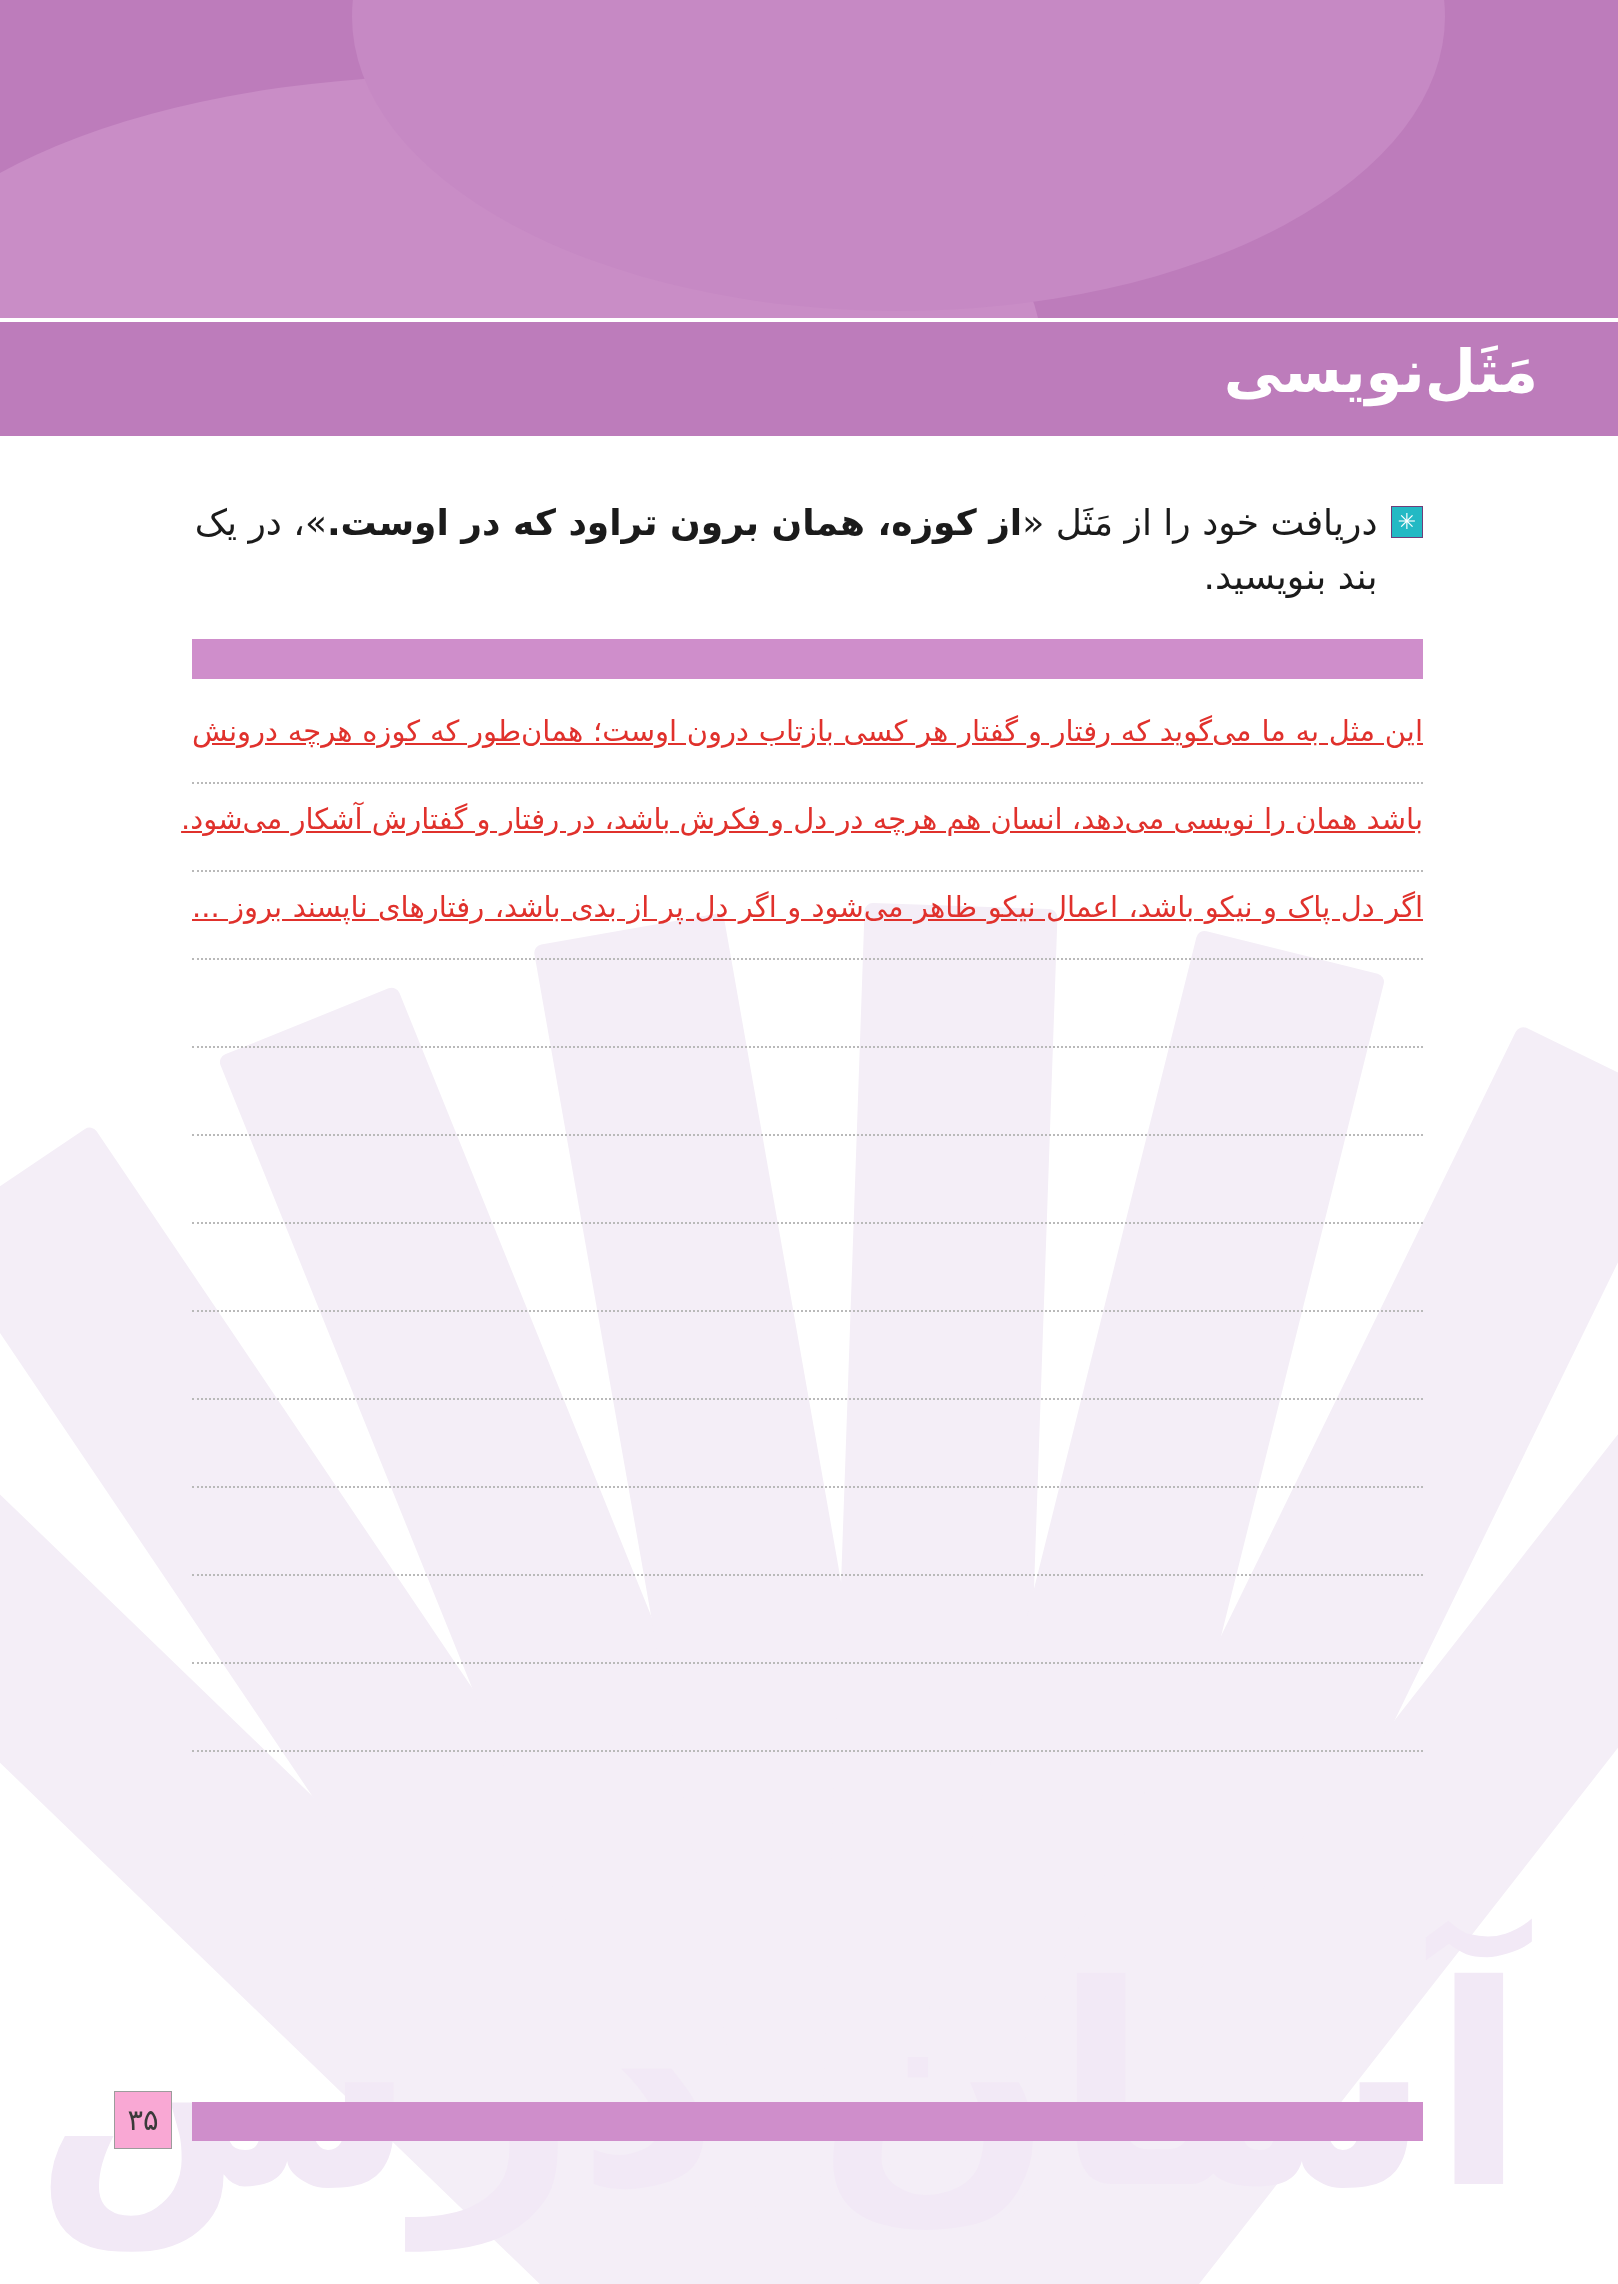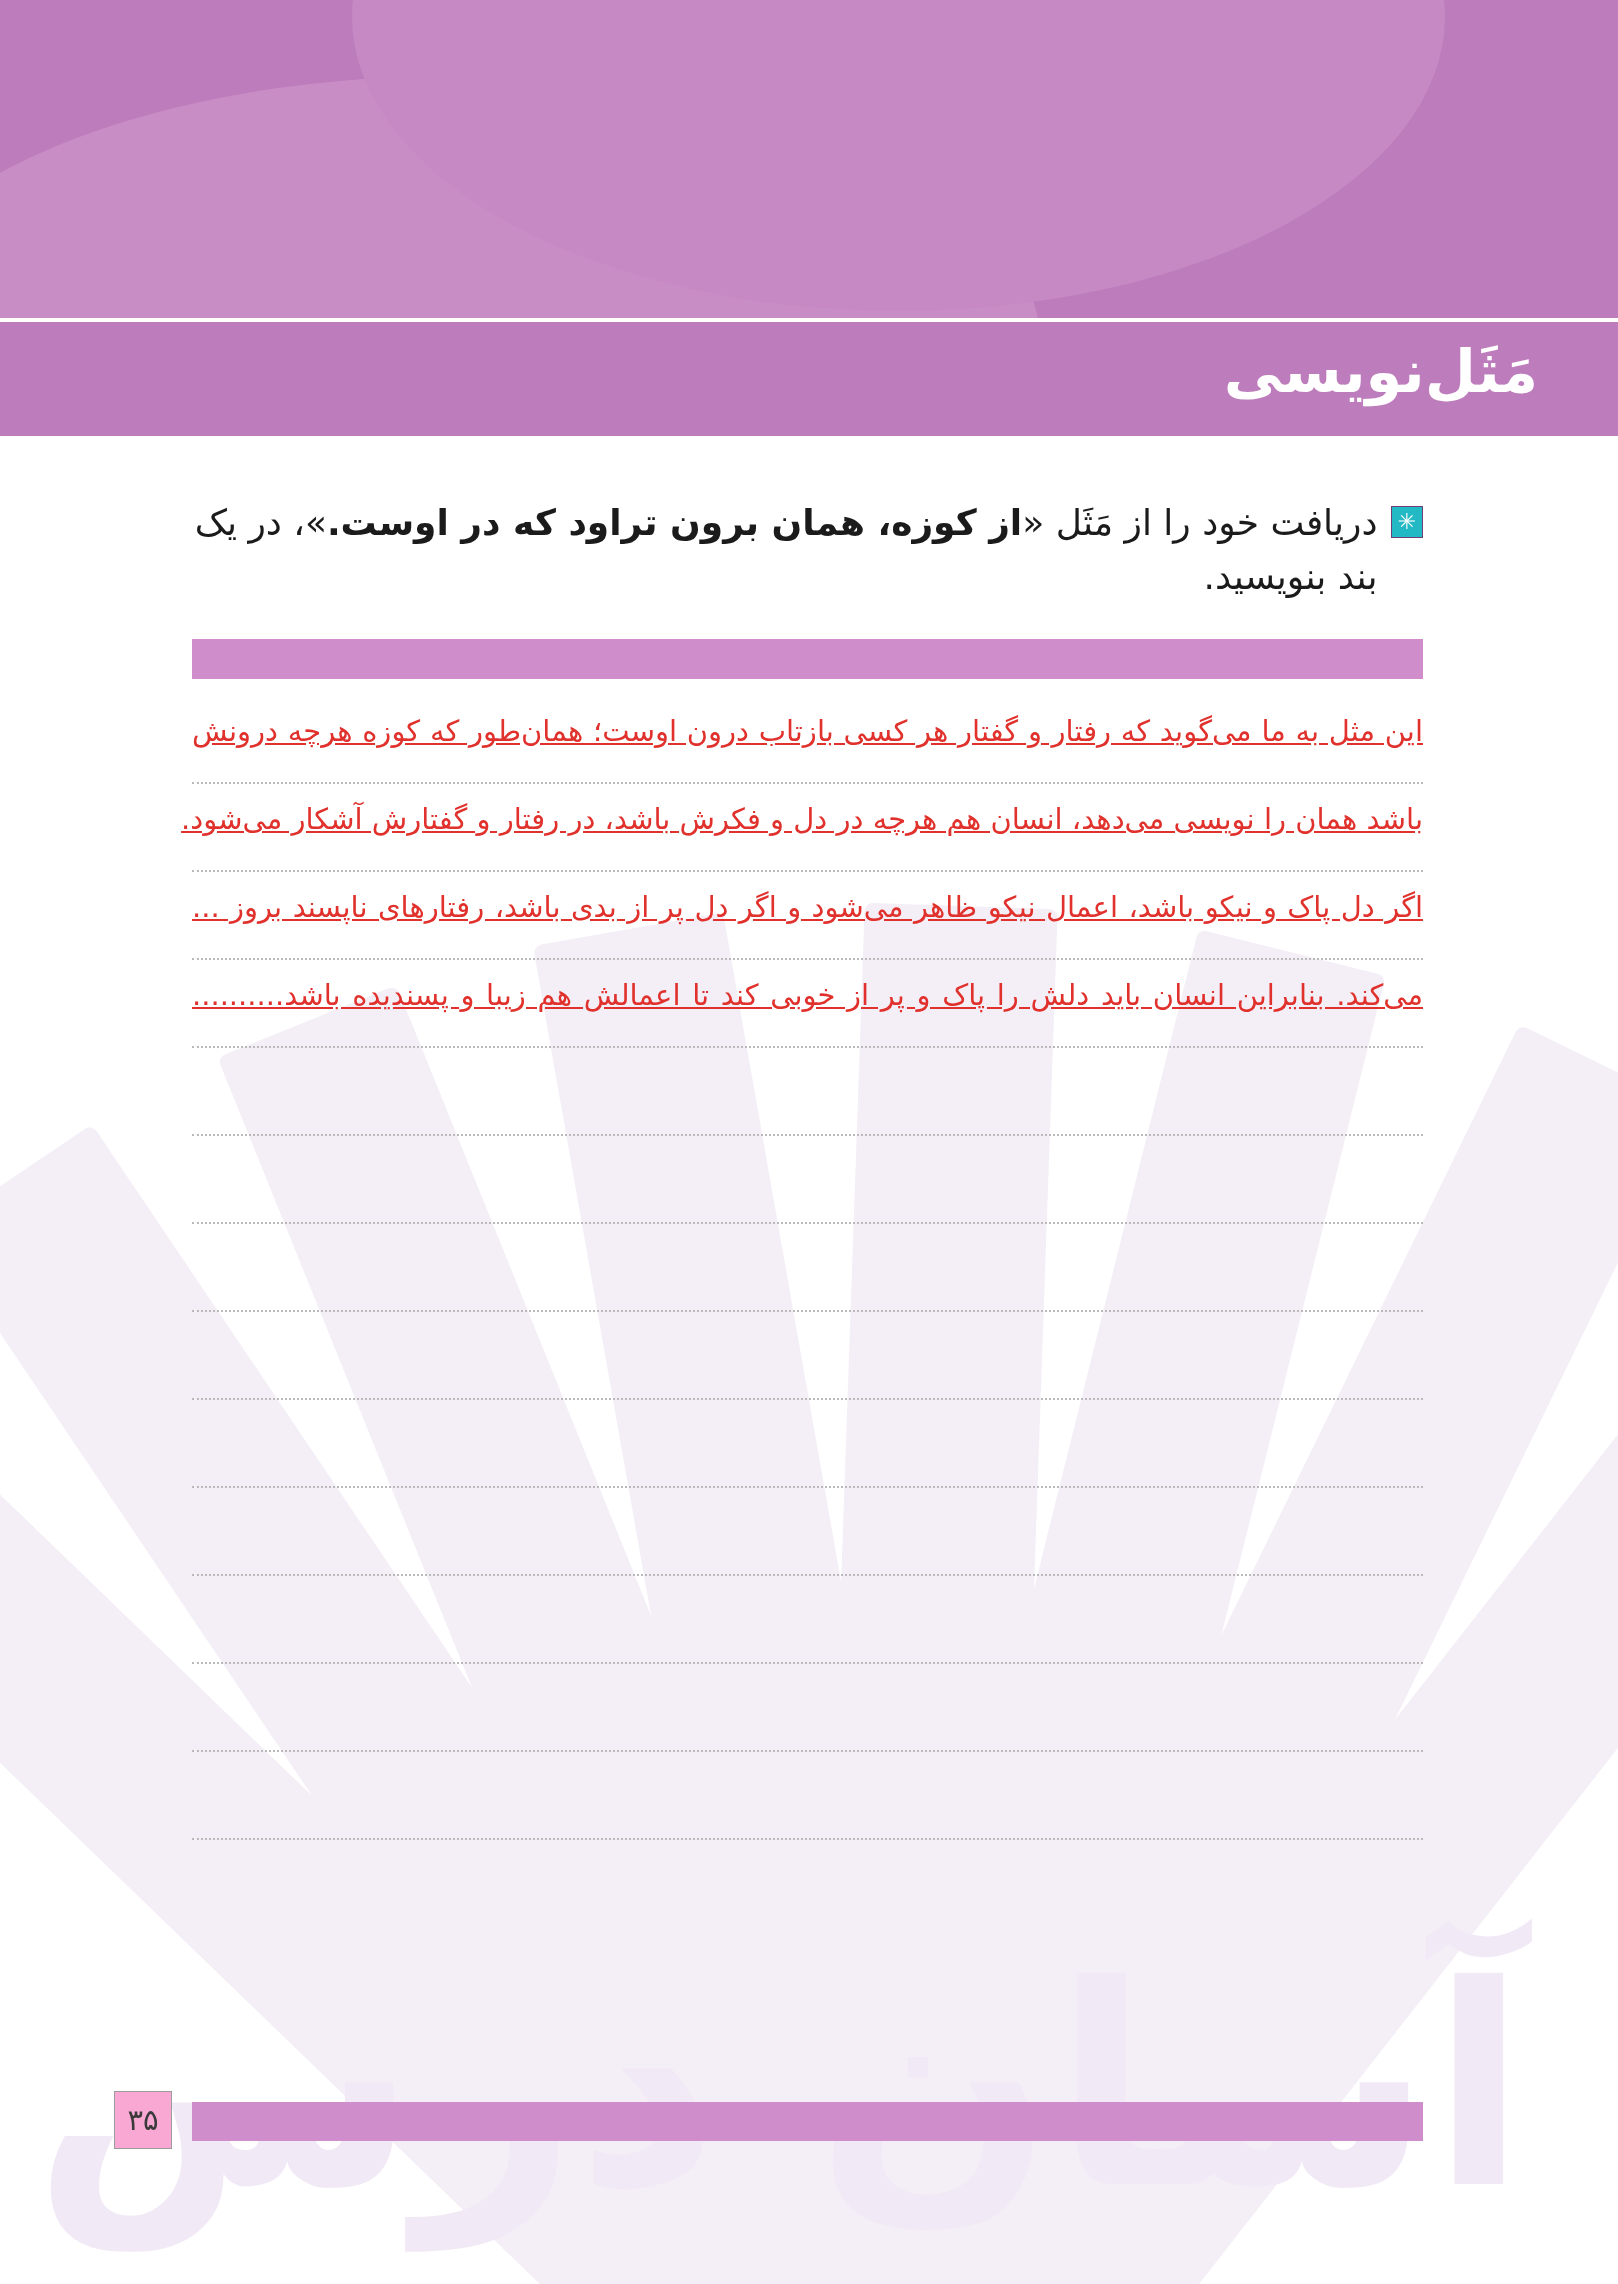--- a/index.html
+++ b/index.html
@@ -261,23 +261,20 @@
     <div class="answer-lines">
       <div class="ans-line">
         <div class="txt">این مثل به ما می‌گوید که رفتار و گفتار هر کسی بازتاب درون اوست؛ همان‌طور که کوزه هرچه درونش</div>
       </div>
       <div class="ans-line">
         <div class="txt">باشد همان را نویسی می‌دهد، انسان هم هرچه در دل و فکرش باشد، در رفتار و گفتارش آشکار می‌شود.</div>
       </div>
       <div class="ans-line">
         <div class="txt">اگر دل پاک و نیکو باشد، اعمال نیکو ظاهر می‌شود و اگر دل پر از بدی باشد، رفتارهای ناپسند بروز ...</div>
       </div>
-      <div class="ans-line">
-        <div class="txt">می‌کند. بنابراین انسان باید دلش را پاک و پر از خوبی کند تا اعمالش هم زیبا و پسندیده باشد..........</div>
-      </div>
       <div class="blank-line"></div>
       <div class="blank-line"></div>
       <div class="blank-line"></div>
       <div class="blank-line"></div>
       <div class="blank-line"></div>
       <div class="blank-line"></div>
       <div class="blank-line"></div>
       <div class="blank-line"></div>
       <div class="blank-line"></div>
     </div>

